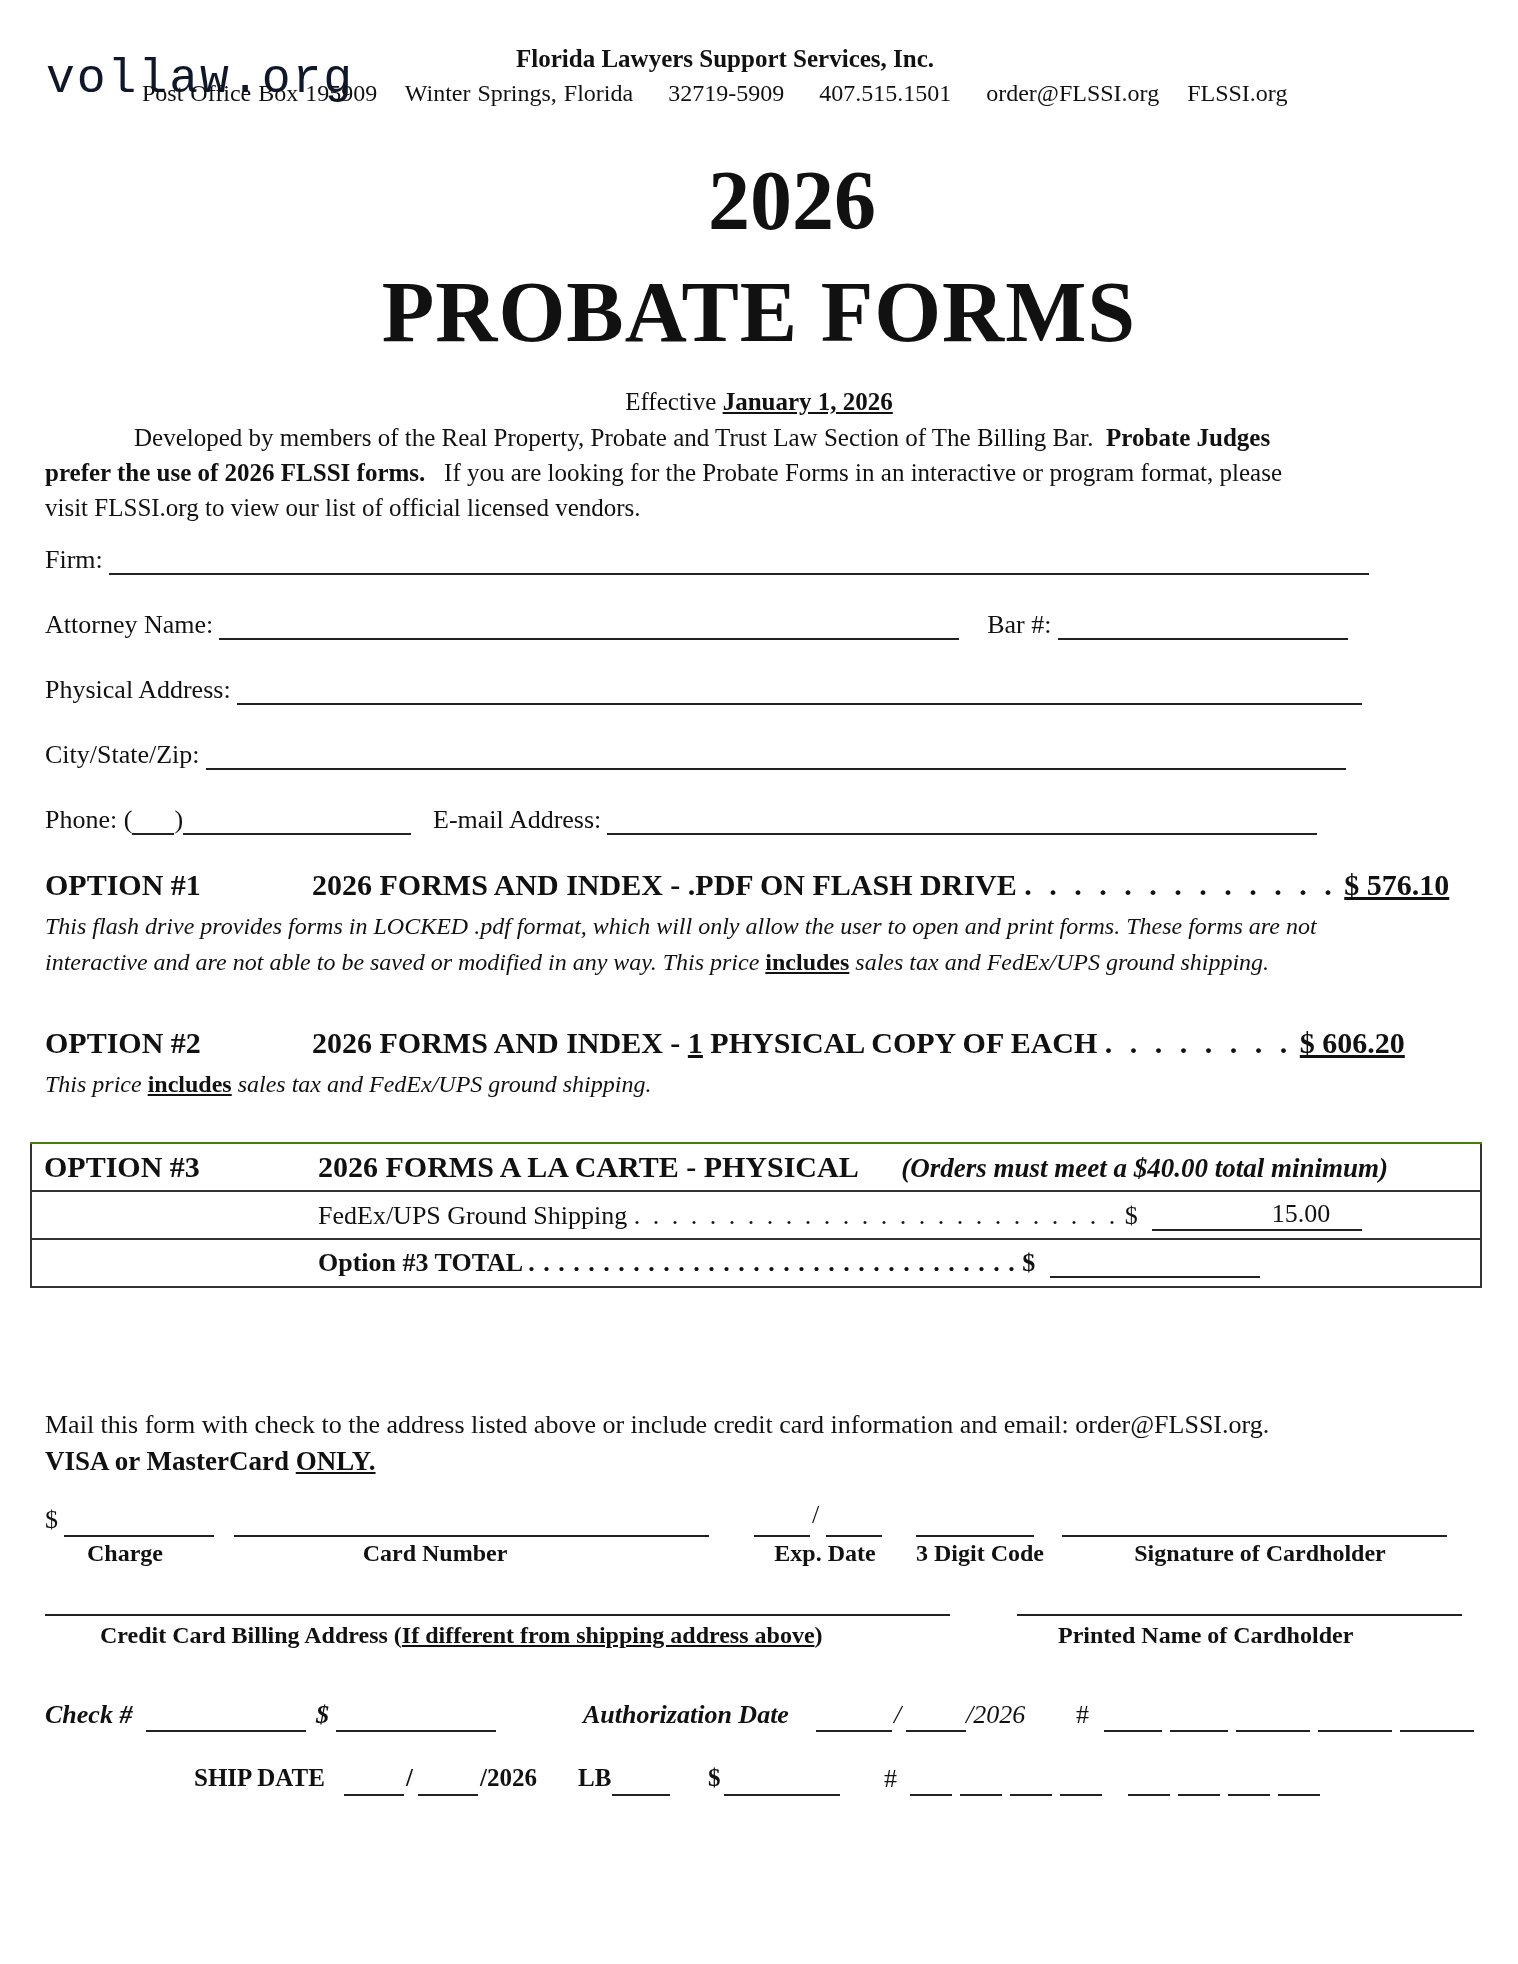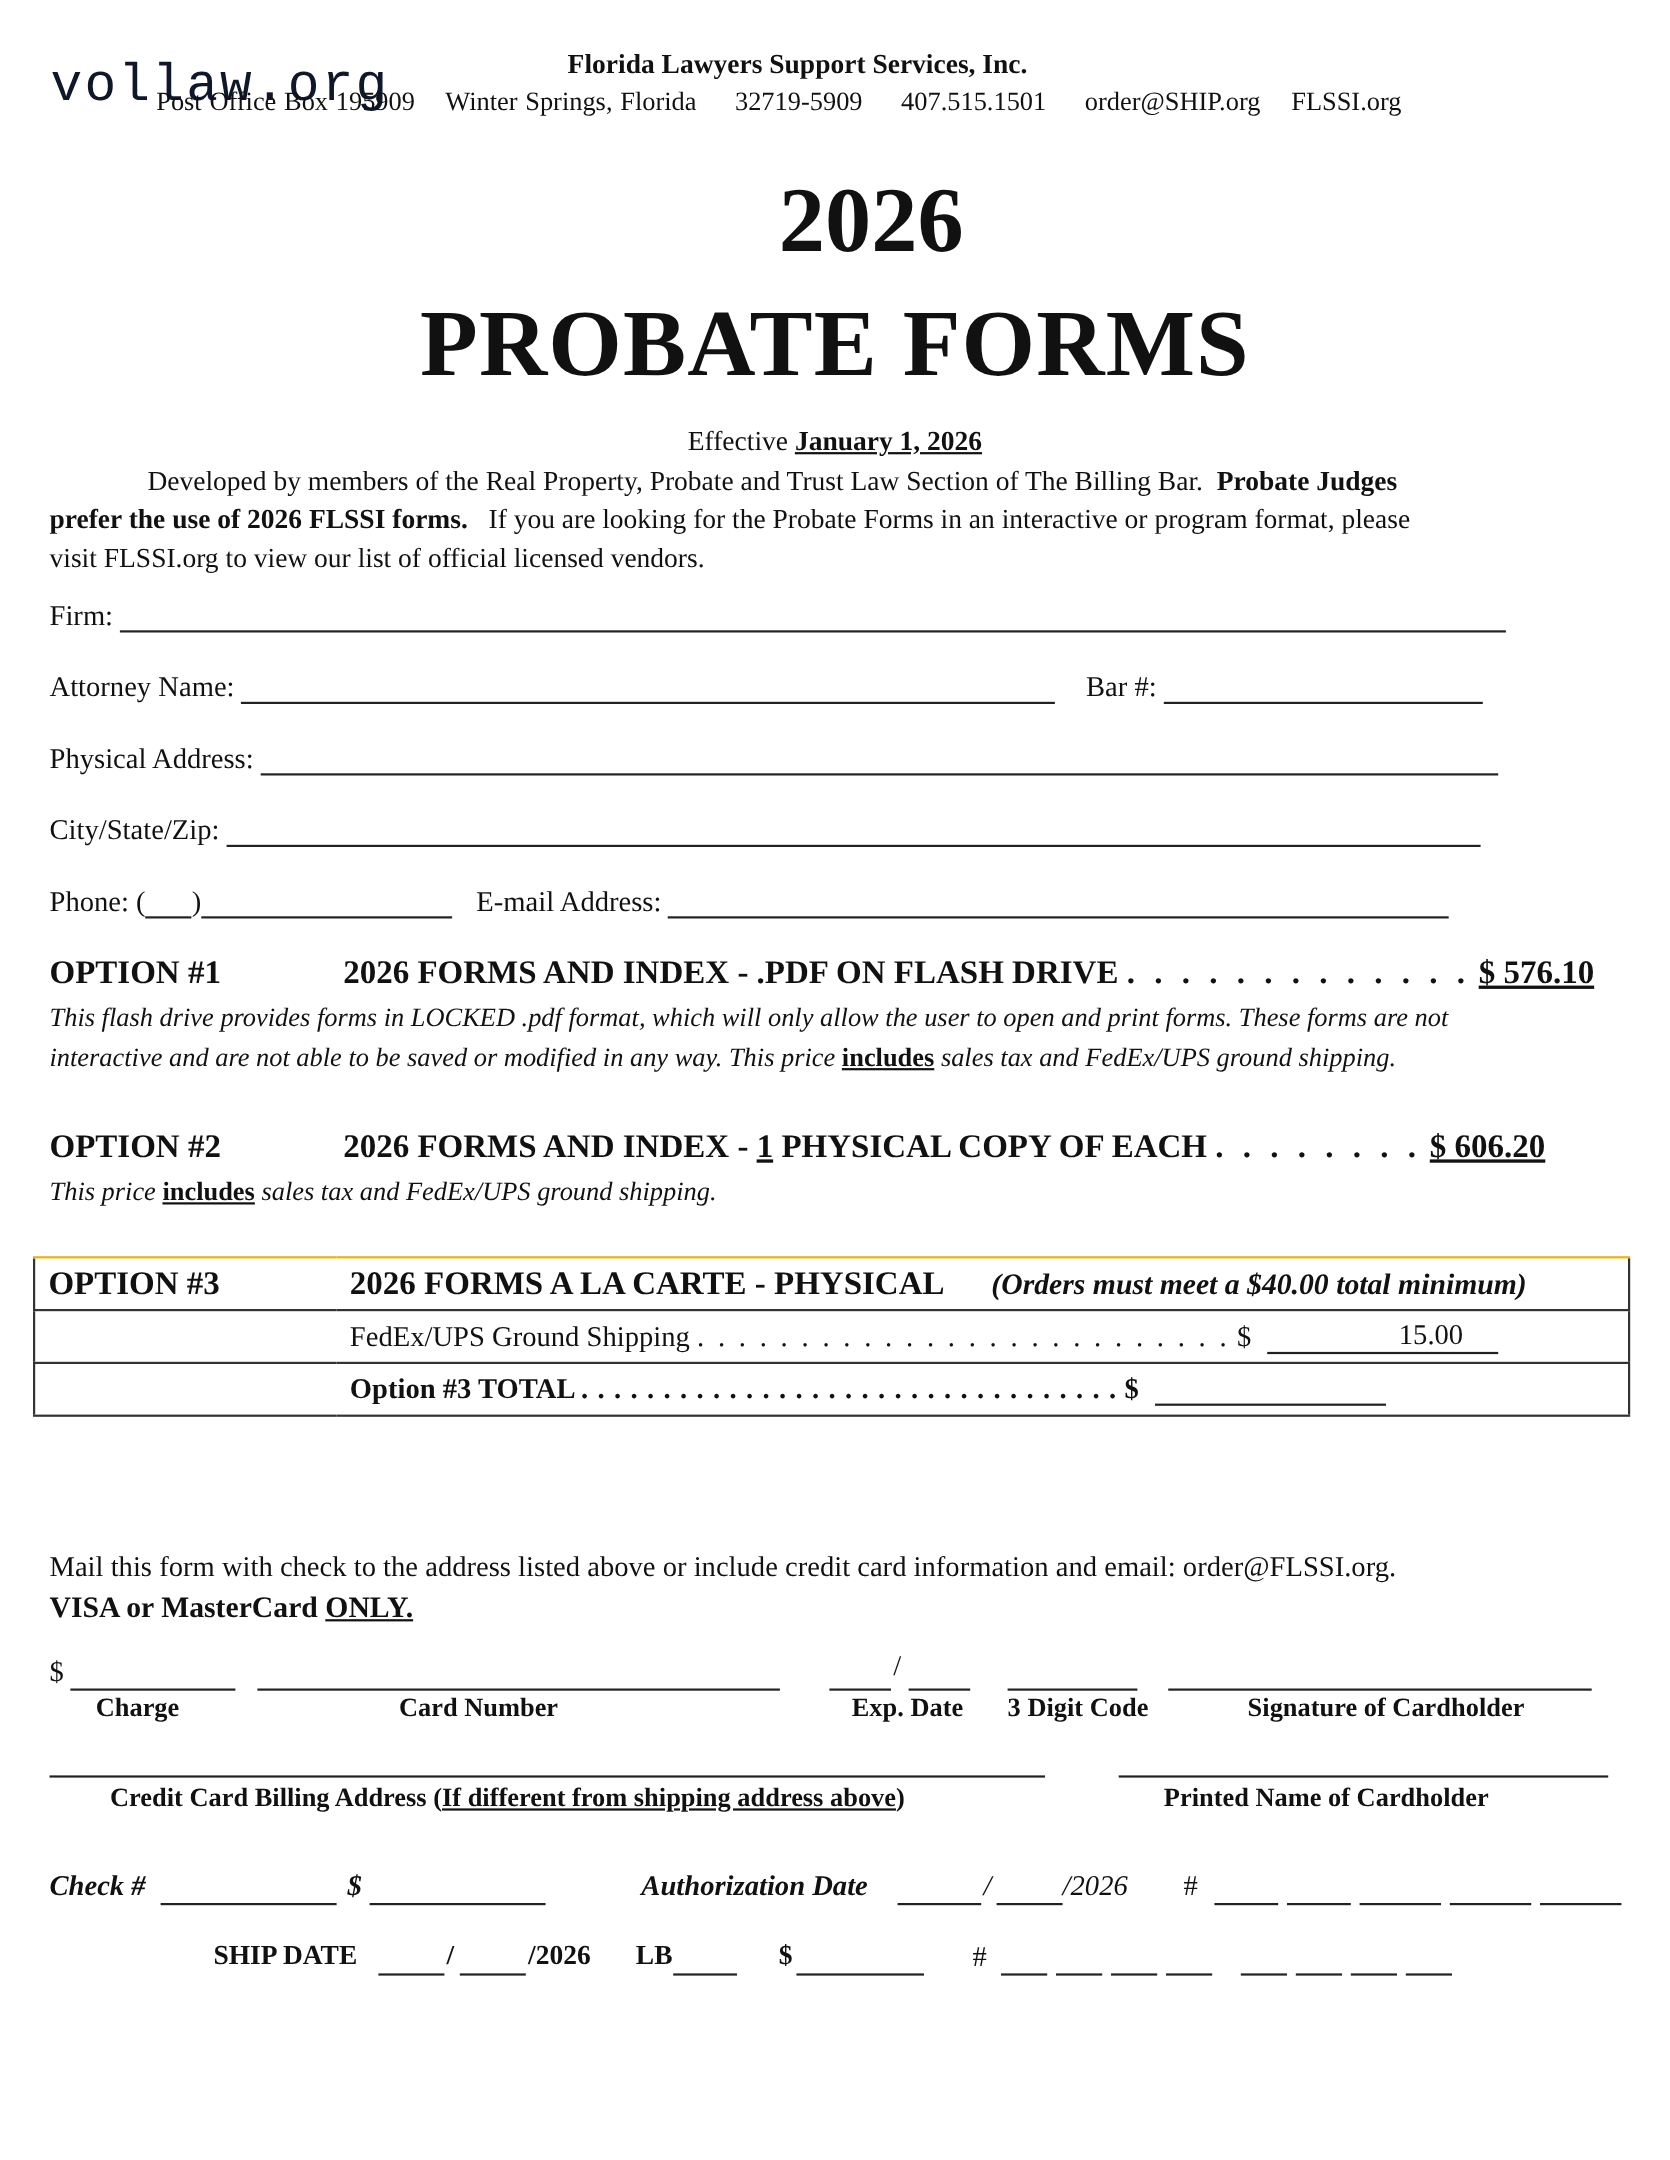--- a/index.html
+++ b/index.html
@@ -17,40 +17,40 @@
   .title-main { font-size: 86px; font-weight: bold; letter-spacing: 1px; }
   .para { font-size: 25px; line-height: 35px; }
   .field-row { font-size: 26px; display: flex; align-items: flex-end; }
   .blank { display: inline-block; border-bottom: 2px solid #222; height: 26px; margin-left: 6px; }
   .opt-head { font-size: 30px; font-weight: bold; }
   .opt-desc { font-size: 24px; font-style: italic; line-height: 36px; }
   .price { text-decoration: underline; }
   .dots { letter-spacing: 5px; }
   table.opt3 { position: absolute; left: 30px; top: 1142px; width: 1452px;
                border-collapse: collapse; font-size: 26px; }
-  table.opt3 td { border-top: 2px solid #eab308; border-bottom: 2px solid #333; height: 46px;
+  table.opt3 td { border-top: 2px solid #4d7c0f; border-bottom: 2px solid #333; height: 46px;
                   padding: 0 12px; vertical-align: middle; white-space: nowrap; }
   table.opt3 { border-left: 2px solid #333; border-right: 2px solid #333; }
   table.opt3 td.c1 { width: 250px; }
   .line-blank { display: inline-block; border-bottom: 2px solid #222; vertical-align: bottom; }
   .cap { font-size: 24px; font-weight: bold; text-align: center; }
   .small-i { font-size: 26px; font-style: italic; }
 </style>
 </head>
 <body>
 
 <div class="abs watermark" style="left:46px; top:52px;">vollaw.org</div>
 
 <div class="abs co-name" style="left:516px; top:45px;">Florida Lawyers Support Services, Inc.</div>
 <div class="abs co-addr" style="left:142px; top:80px; word-spacing:1px;">
   <span>Post Office Box 195909</span>&nbsp;&nbsp;&nbsp;
   <span>Winter Springs, Florida</span>&nbsp;&nbsp;&nbsp;&nbsp;
   <span>32719-5909</span>&nbsp;&nbsp;&nbsp;&nbsp;
   <span>407.515.1501</span>&nbsp;&nbsp;&nbsp;&nbsp;
-  <span>order@SHIP.org</span>&nbsp;&nbsp;&nbsp;
+  <span>order@FLSSI.org</span>&nbsp;&nbsp;&nbsp;
   <span>FLSSI.org</span>
 </div>
 
 <div class="abs title-year" style="left:0; width:1518px; text-align:center; top:152px;">2026</div>
 <div class="abs title-main" style="left:0; width:1518px; text-align:center; top:262px;">PROBATE FORMS</div>
 
 <div class="abs para" style="left:0; width:1518px; text-align:center; top:384px;">
   <span>Effective</span>
   <span class="b u">January 1, 2026</span>
 </div>

